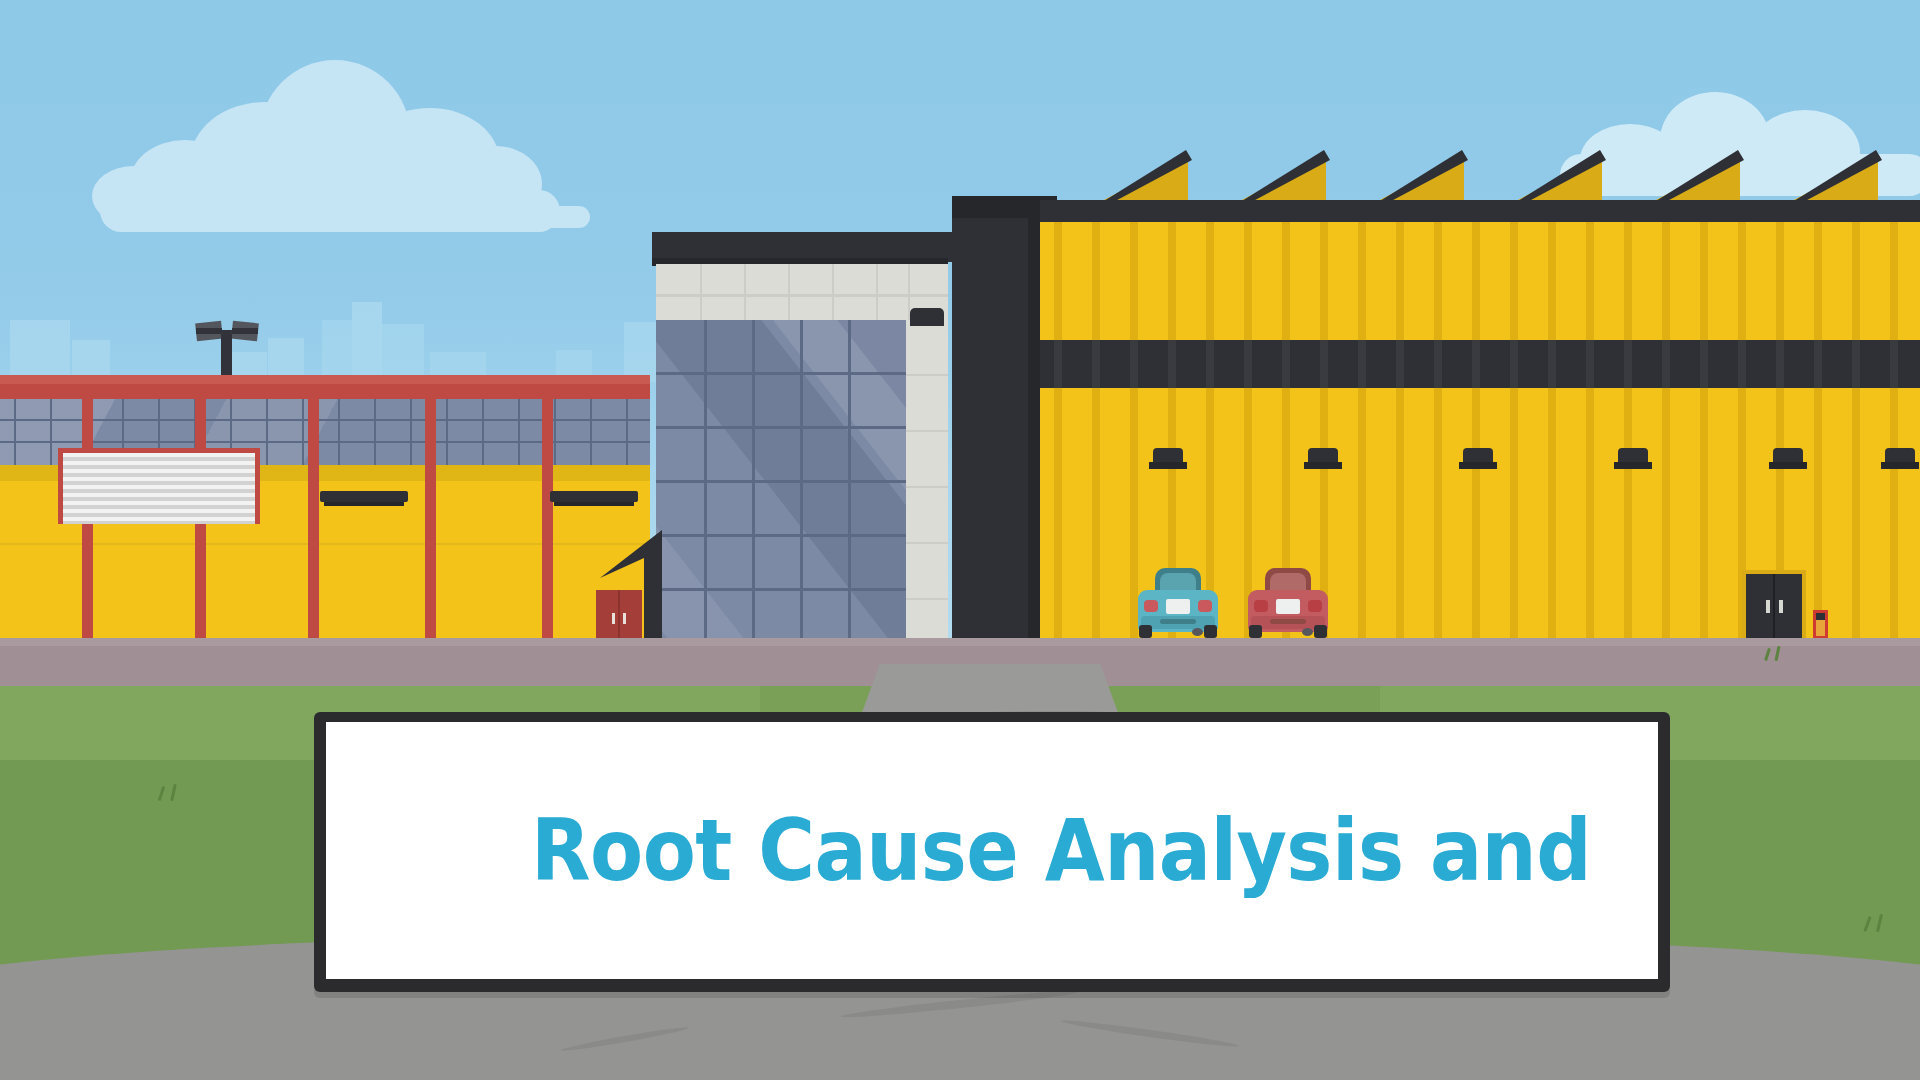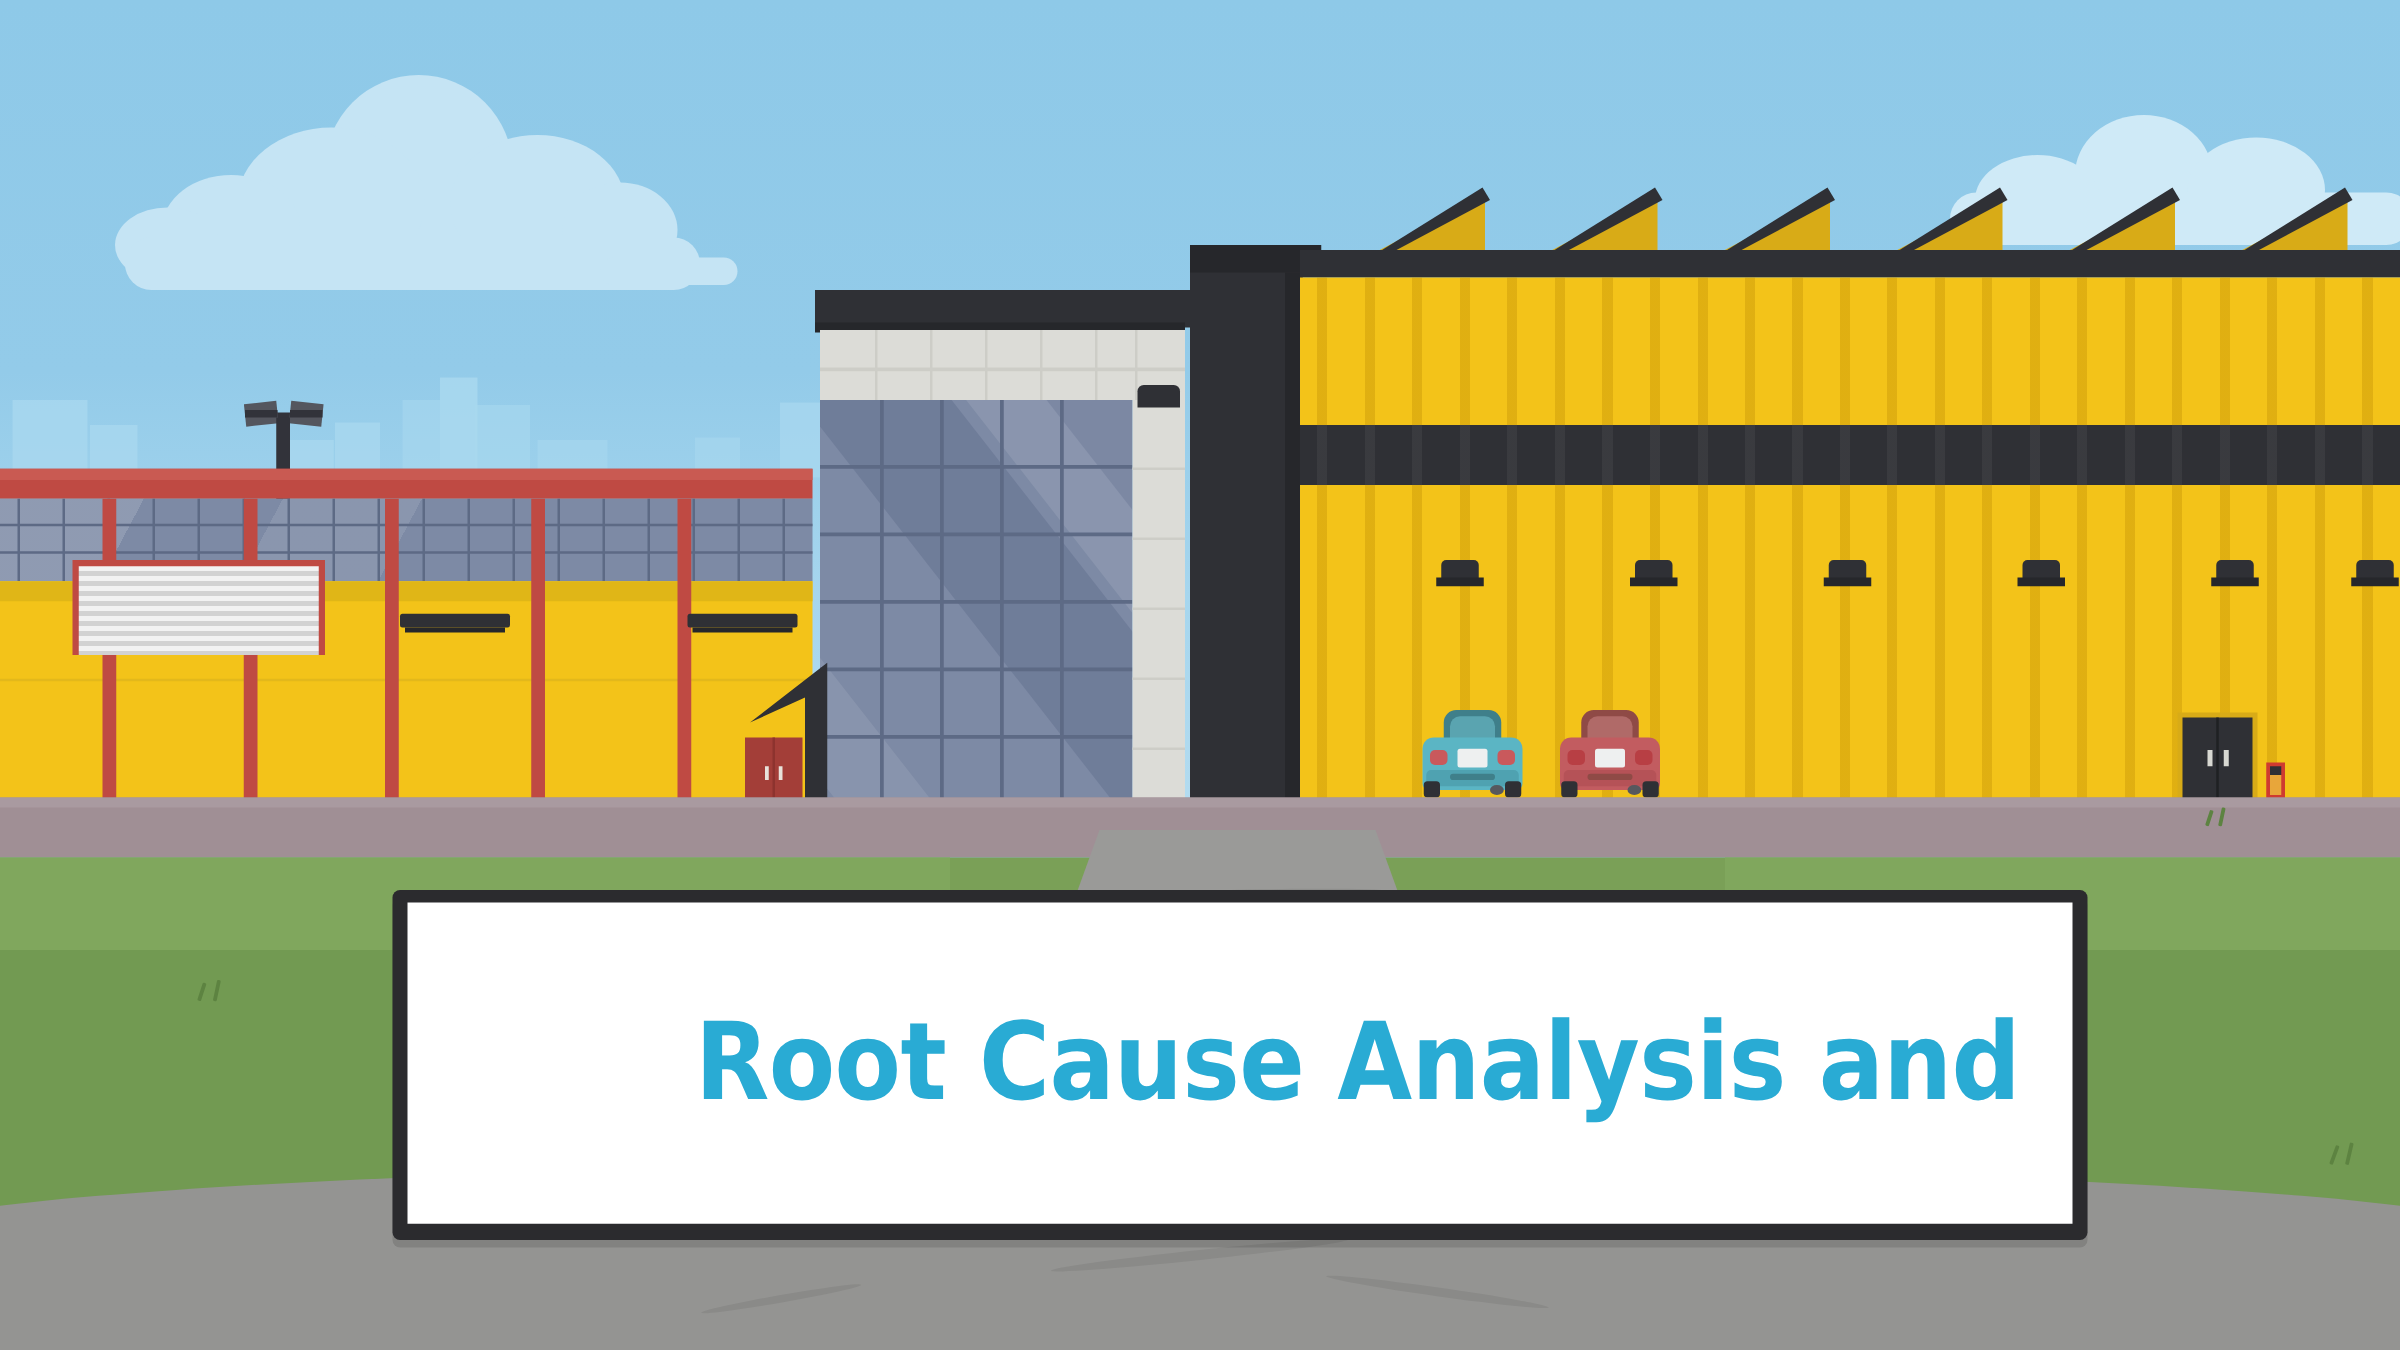--- a/index.html
+++ b/index.html
@@ -130,21 +130,21 @@
   #road-mark2{left:880px;top:724px;width:200px;height:6px;
      background:#8e8e8c;border-radius:50%;transform:rotate(2deg);}
   #fg-curve{left:-100px;top:930px;width:2120px;height:160px;background:#949492;border-radius:50% 50% 0 0/60px 60px 0 0;}
   .fg-mark{background:#8a8a88;border-radius:50%;}
 
   
   #sign{left:314px;top:712px;width:1356px;height:280px;
         background:#2b2b2e;border-radius:6px;
         box-shadow:0 6px 0 rgba(0,0,0,.12);}
   #sign-inner{left:326px;top:722px;width:1332px;height:257px;background:#ffffff;}
-  #sign-text{left:334px;top:722px;width:1504px;height:257px;
+  #sign-text{left:309px;top:722px;width:1504px;height:257px;
      display:flex;flex-direction:column;align-items:center;justify-content:center;
      line-height:1.02;border-radius:26px;}
   .signline{
      font-family:"Liberation Sans Narrow","DejaVu Sans Condensed","Liberation Sans",sans-serif;
      font-weight:bold;
      font-size:76px;
      letter-spacing:-0.5px;
      color:#29abd4;
      white-space:nowrap;
      transform:scaleX(.93);

